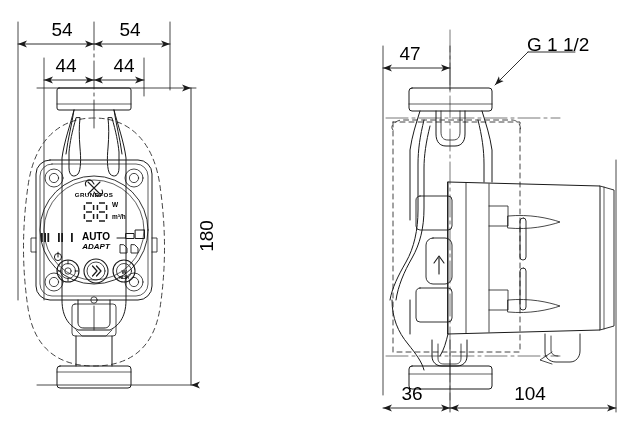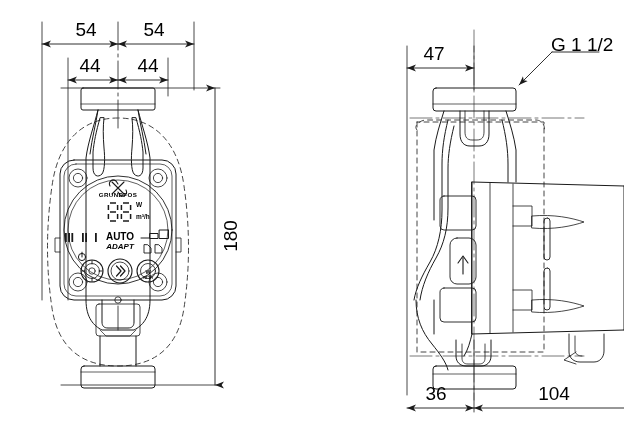--- a/index.html
+++ b/index.html
@@ -1,18 +1,18 @@
 <!DOCTYPE html>
 <html><head>
 <meta charset="utf-8">
 <style>
   html,body{margin:0;padding:0;background:#ffffff;}
   body{width:624px;height:425px;position:relative;overflow:hidden;
        font-family:"Liberation Sans",sans-serif;color:#000;}
-  #stage{position:absolute;left:0;top:0;width:588px;height:425px;margin-left:24px;}
+  #stage{position:absolute;left:0;top:0;width:588px;height:425px;}
   svg{display:block;}
   .dimtxt{font-family:"Liberation Sans",sans-serif;font-size:19px;fill:#000;}
   .dimtxt-rot{font-family:"Liberation Sans",sans-serif;font-size:19px;fill:#000;}
   .panel-lbl{font-family:"Liberation Sans",sans-serif;fill:#000;}
 </style>
 </head>
 <body>
 
 <div id="stage">
 

